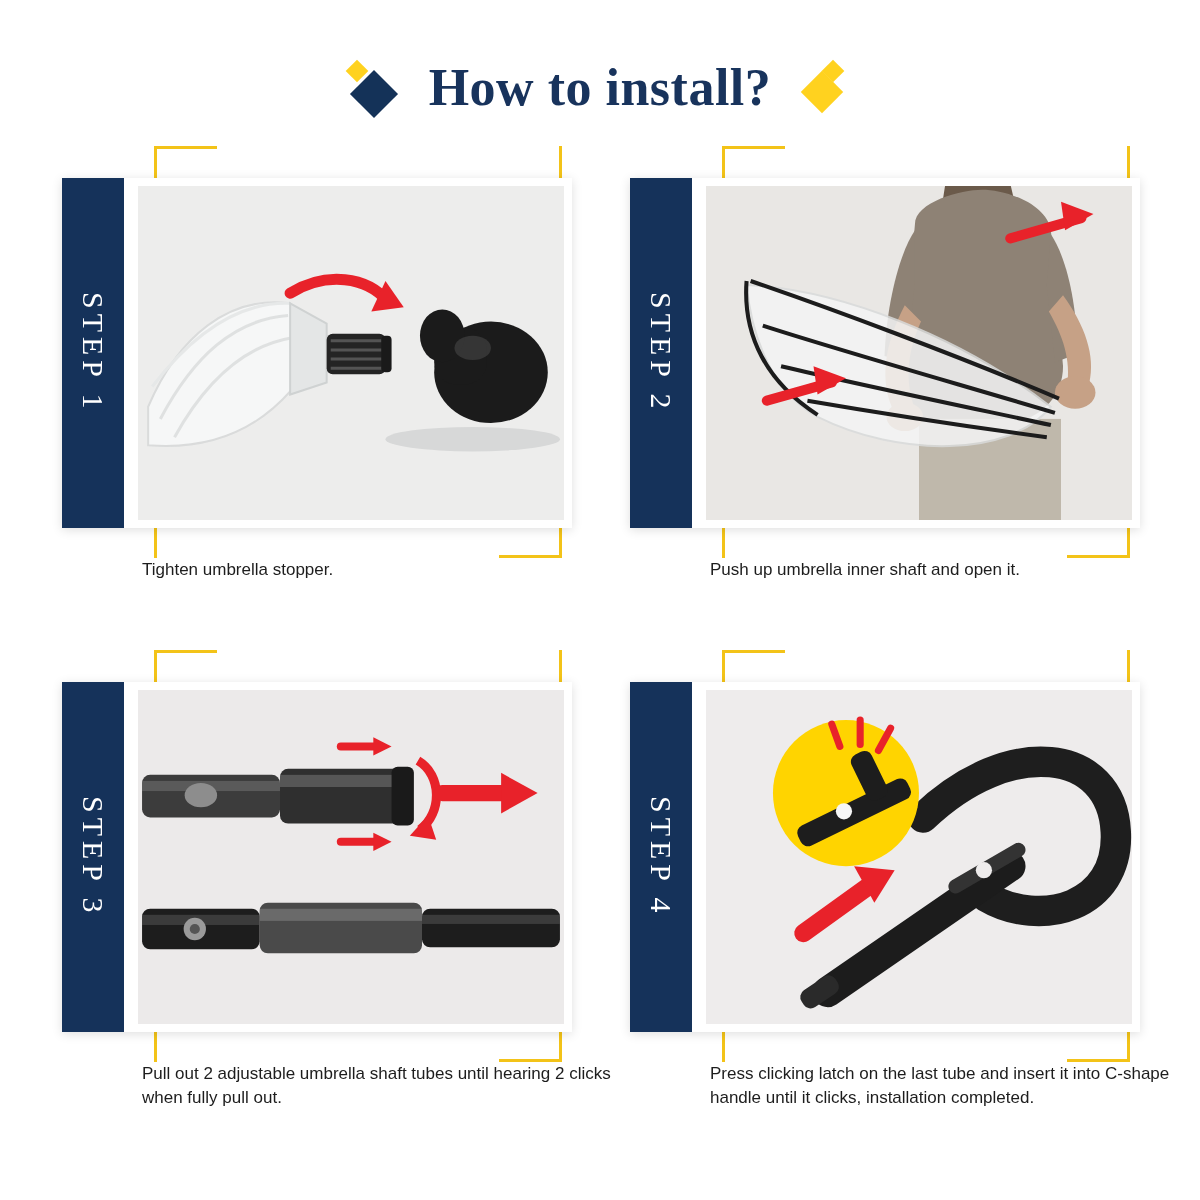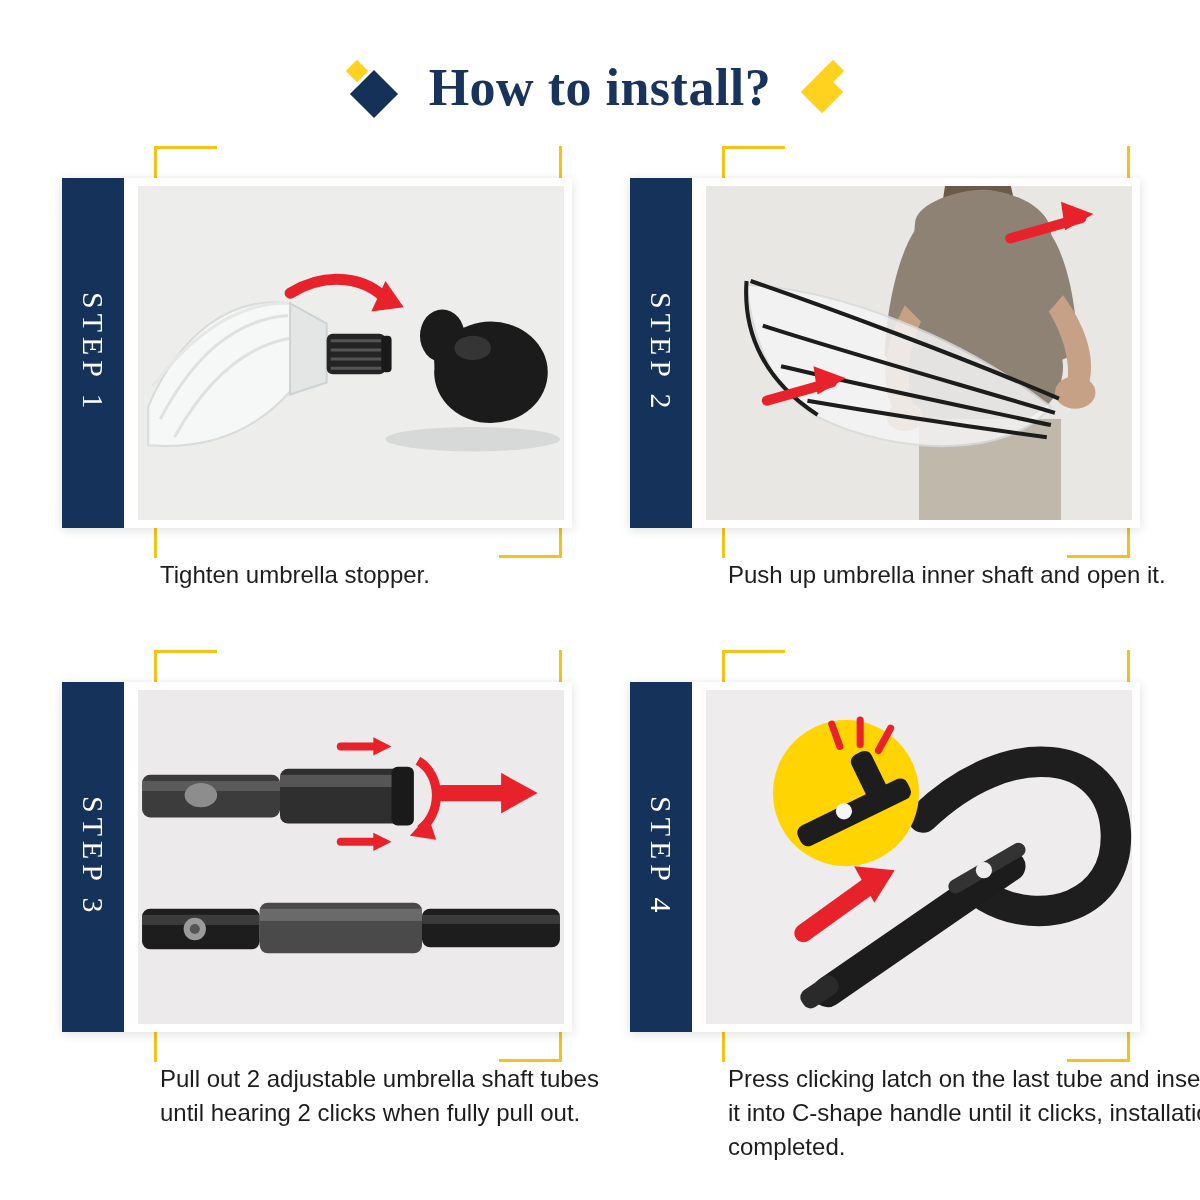--- a/index.html
+++ b/index.html
@@ -132,23 +132,23 @@
     flex: 1 1 auto;
     margin: 8px 8px 8px 14px;
     background: #ececec;
     position: relative;
     overflow: hidden;
   }
 
   .caption {
     position: absolute;
     top: 412px;
-    left: 98px;
+    left: 80px;
     width: 470px;
-    font-size: 24px;
+    font-size: 17px;
     line-height: 1.42;
     color: #1d1d1d;
   }
   .caption.wide { width: 500px; }
 
   
   .svg-fill { width: 100%; height: 100%; display: block; }
 
   
   .sr-only {

